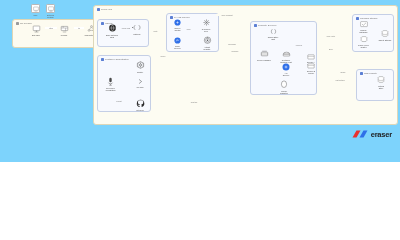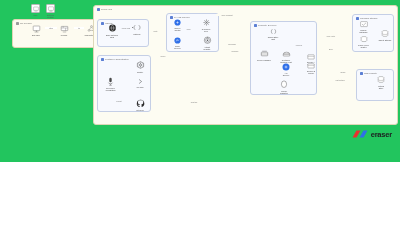--- a/index.html
+++ b/index.html
@@ -5,21 +5,21 @@
   * { box-sizing: border-box; margin: 0; padding: 0; }
   html, body {
     width: 400px; height: 162px;
     background: #ffffff;
     font-family: "Liberation Sans", sans-serif;
     overflow: hidden;
   }
   #canvas {
     position: relative;
     width: 400px; height: 162px;
-    background: #22c55e;
+    background: #7dd3fc;
   }
   svg.edges {
     position: absolute; left: 0; top: 0;
     width: 400px; height: 162px;
     pointer-events: none;
   }
   .group {
     position: absolute;
     border-radius: 3px;
     border: 0.6px solid #c9c2a8;

